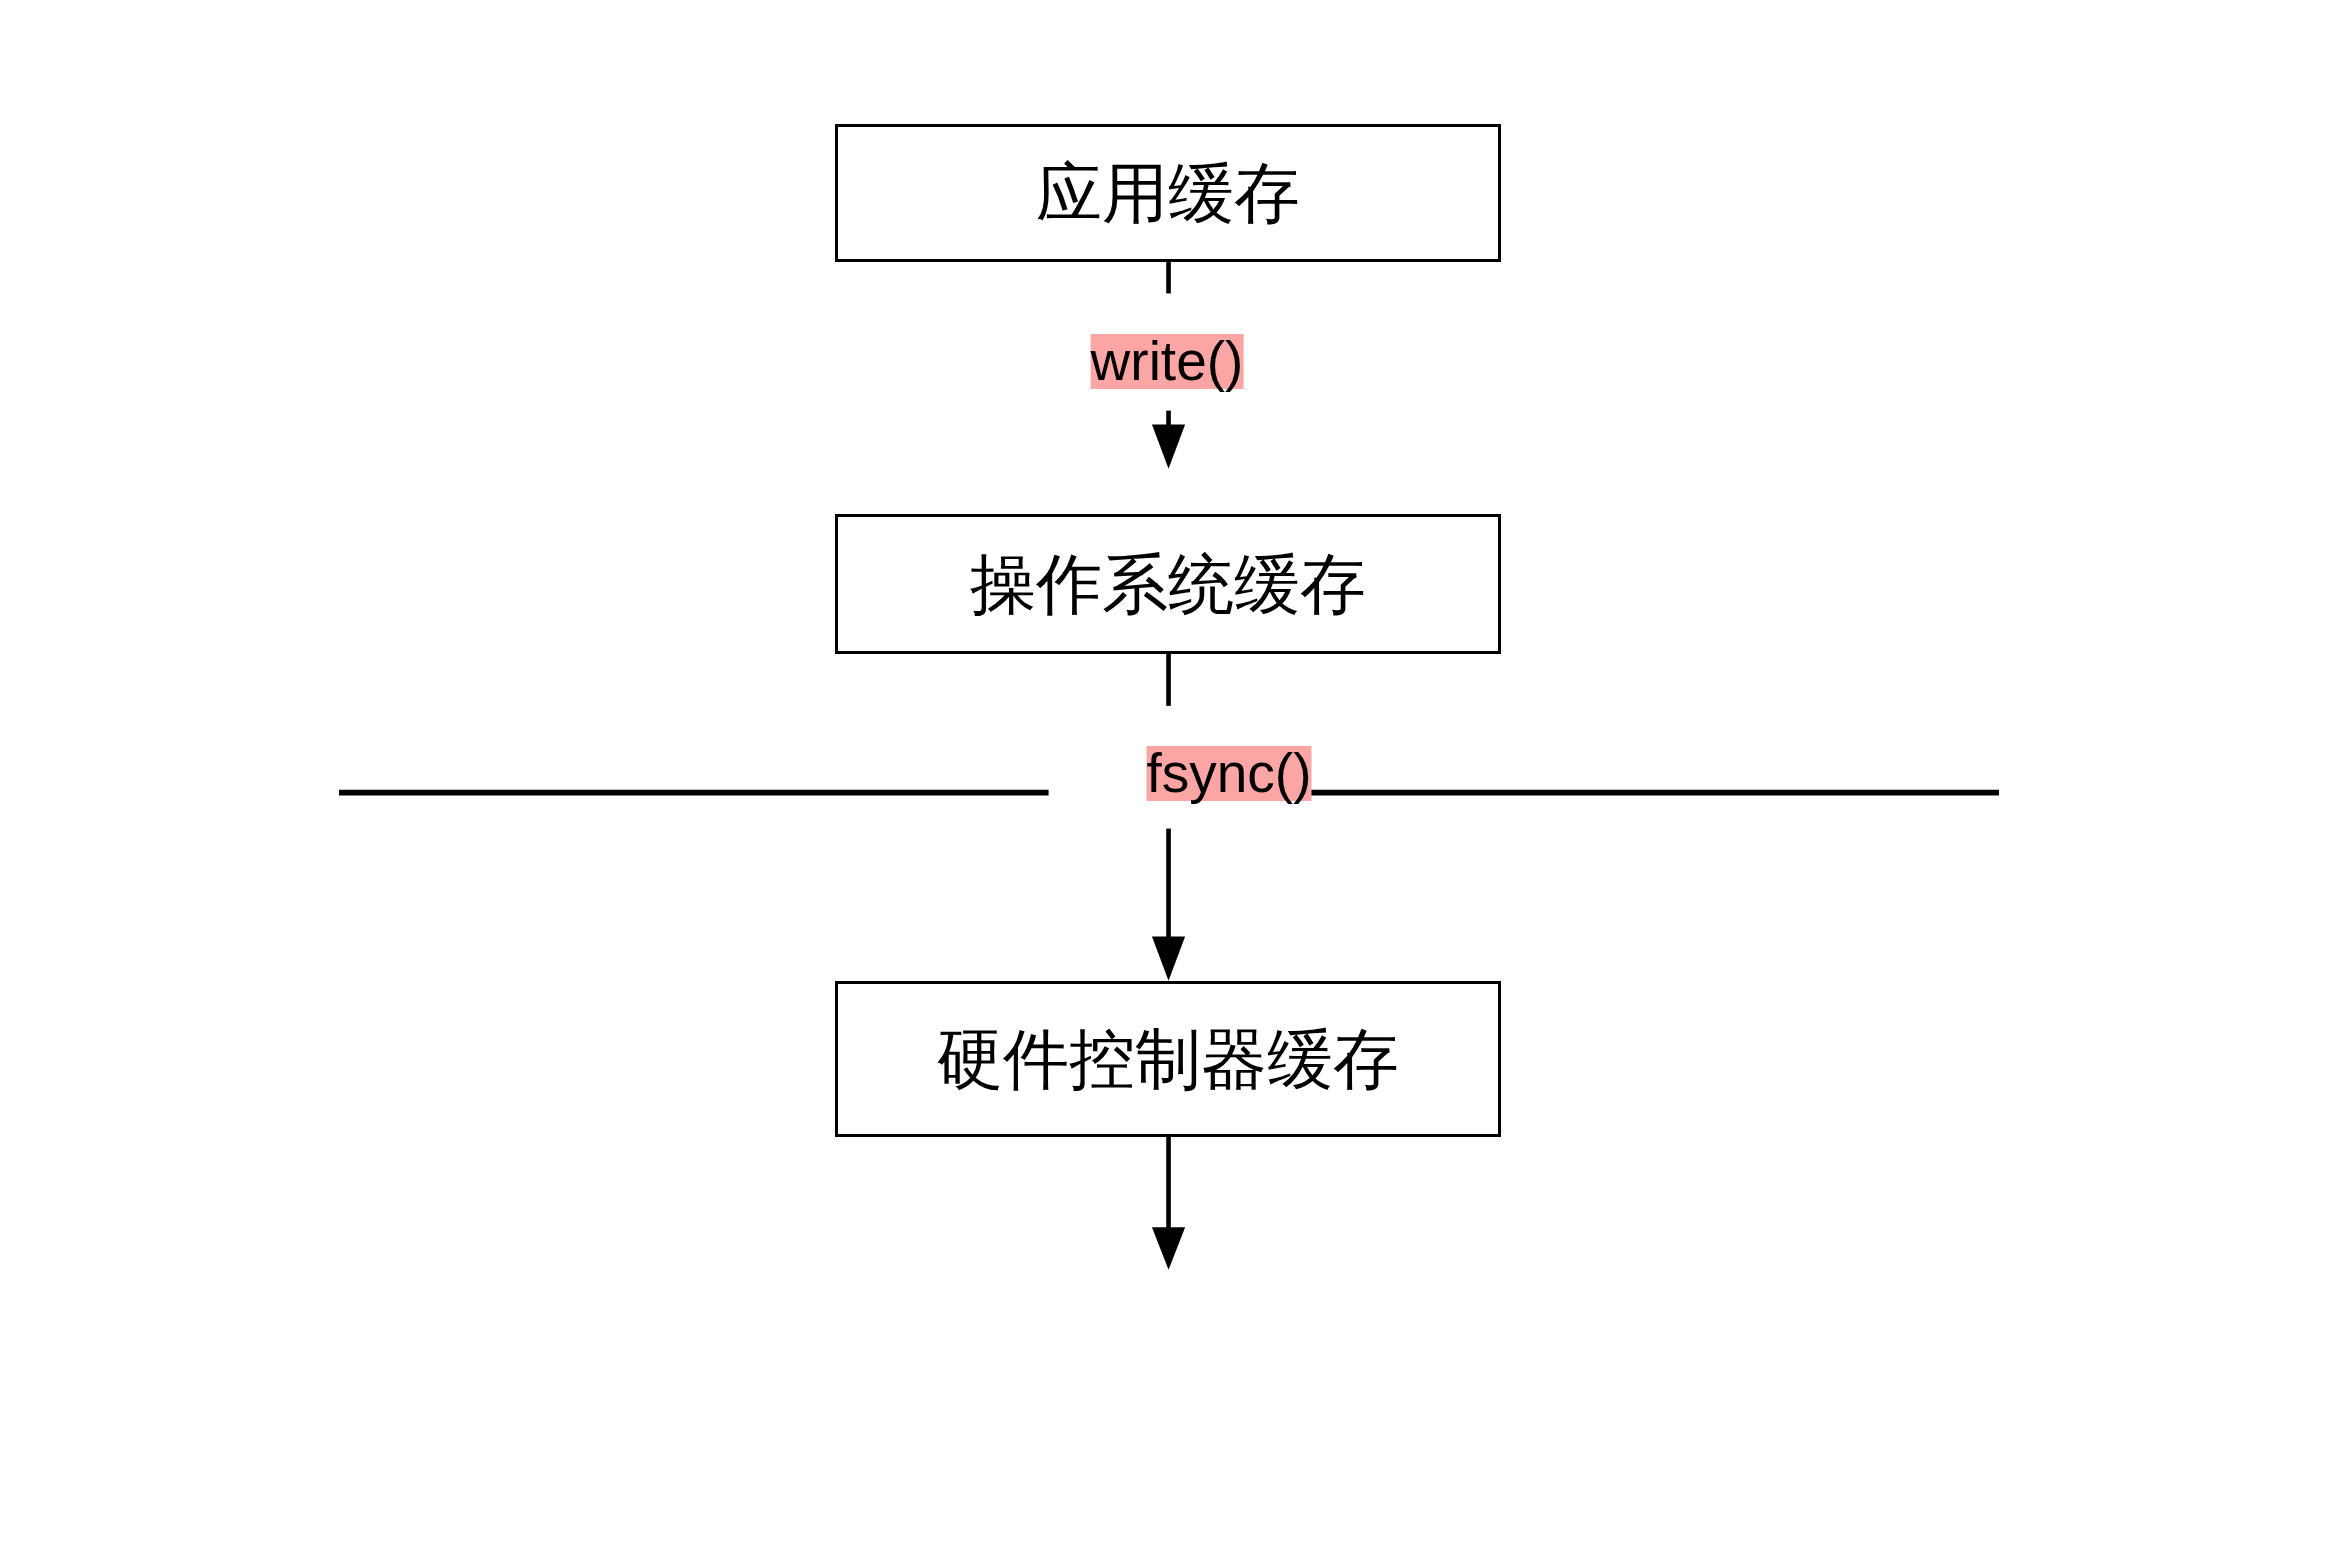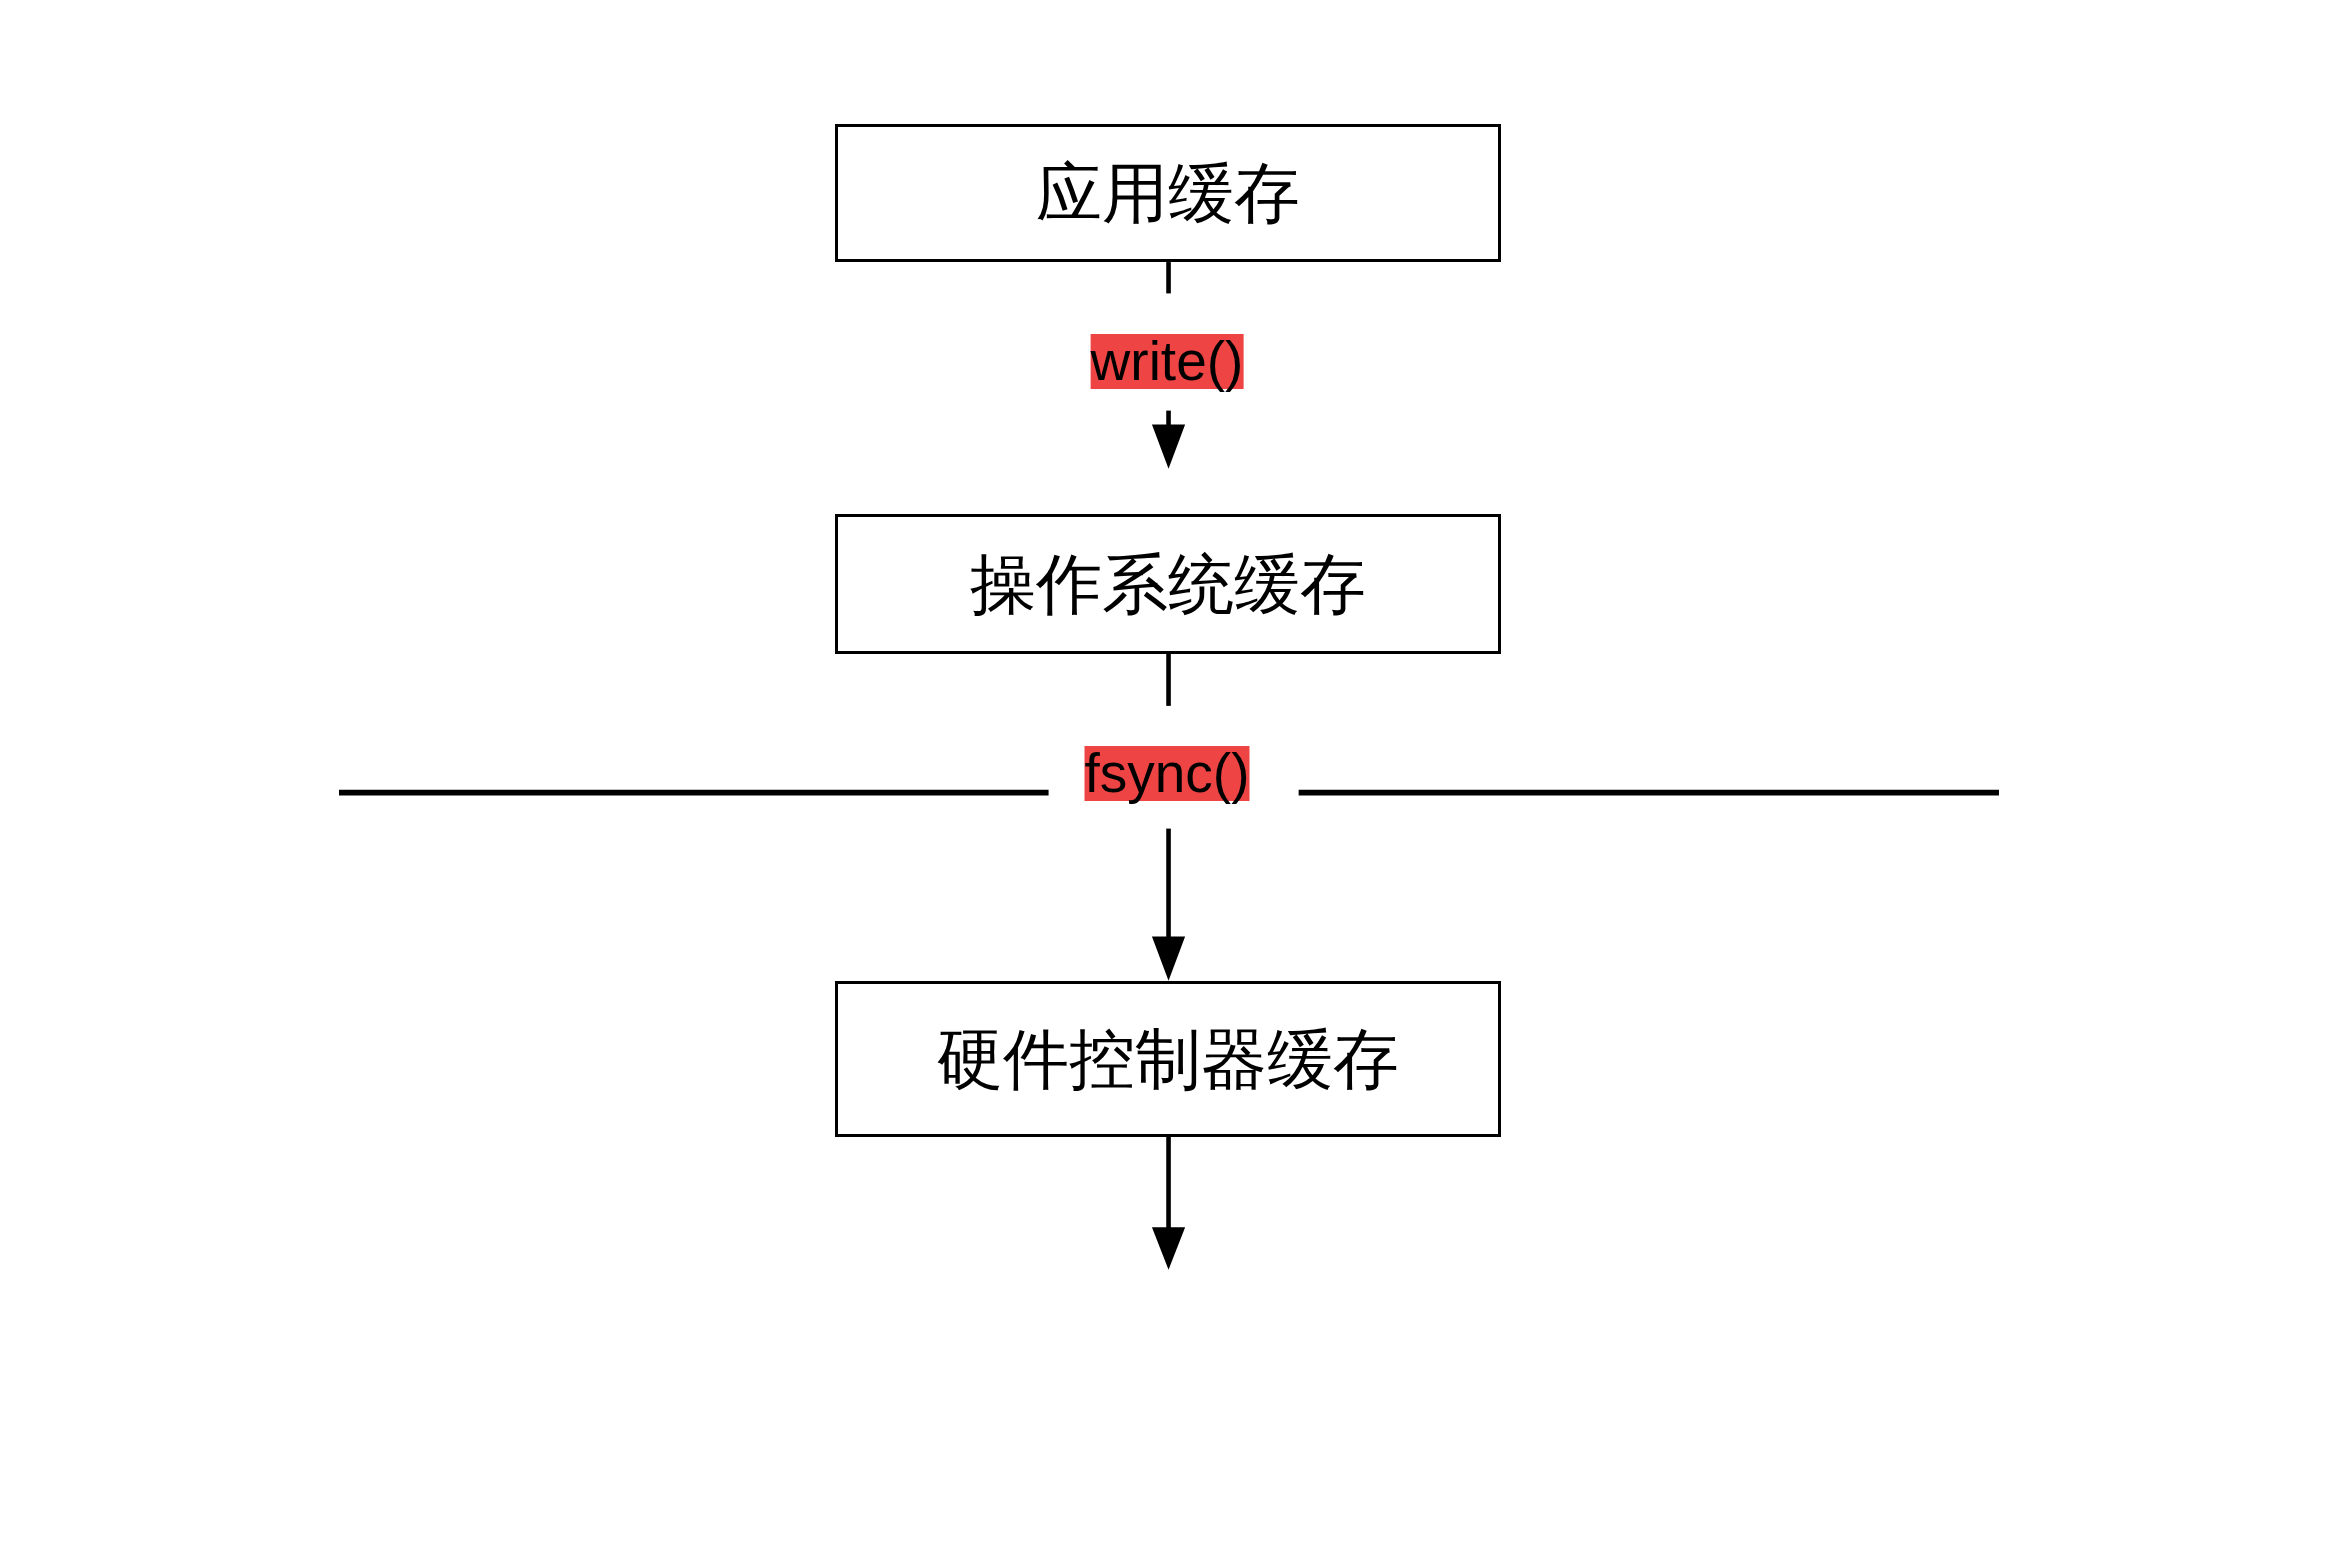--- a/index.html
+++ b/index.html
@@ -42,24 +42,24 @@
   .node-os       { left: 835px; top: 469px;  width: 666px; height: 140px; margin-top: 45px; }
   .node-hwctrl   { left: 835px; top: 981px; width: 666px; height: 156px; }
   .node-hwstore  { left: 835px; top: 1270px; width: 666px; height: 140px; }
   .edge-label {
     position: absolute;
     transform: translateX(-50%);
     font-size: 55px;
     line-height: 1;
     color: #000000;
     white-space: nowrap;
-    background: #ef4444;
+    background: #fca5a5;
   }
   .edge-label-write { left: 1167px; top: 334px; }
-  .edge-label-fsync { left: 1167px; top: 746px; }
+  .edge-label-fsync { left: 1229px; top: 746px; }
 </style>
 </head>
 <body>
 
 <div class="canvas">
 
   <svg class="connectors" viewBox="0 0 2520 1695" xmlns="http://www.w3.org/2000/svg">
 
     <line x1="1266" y1="284" x2="1266" y2="318" stroke="#000000" stroke-width="5"></line>
 

